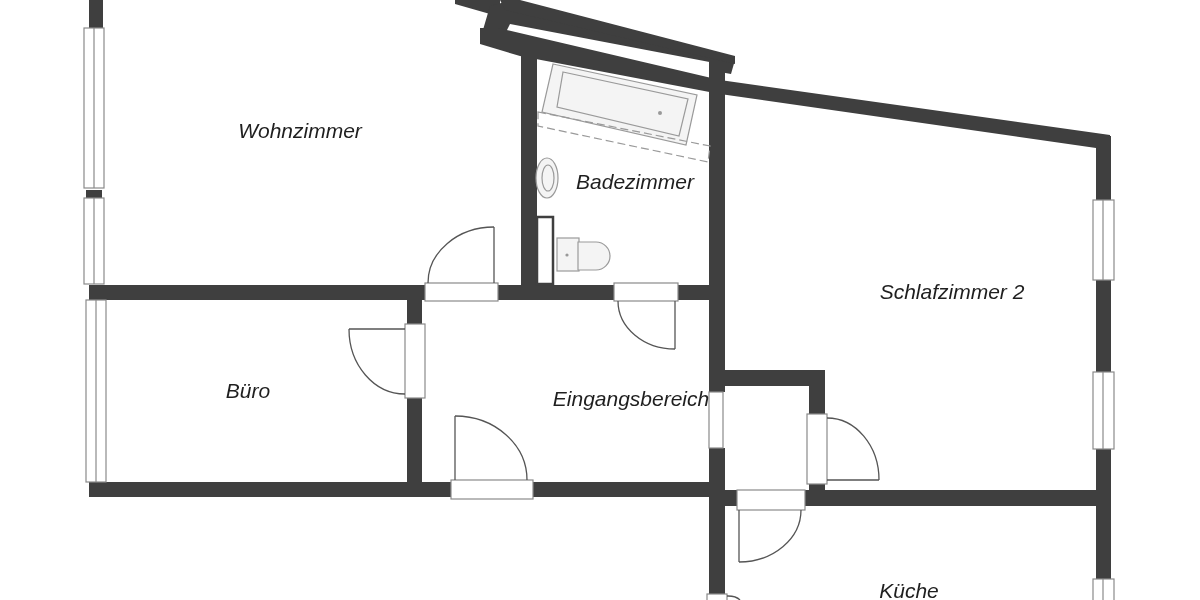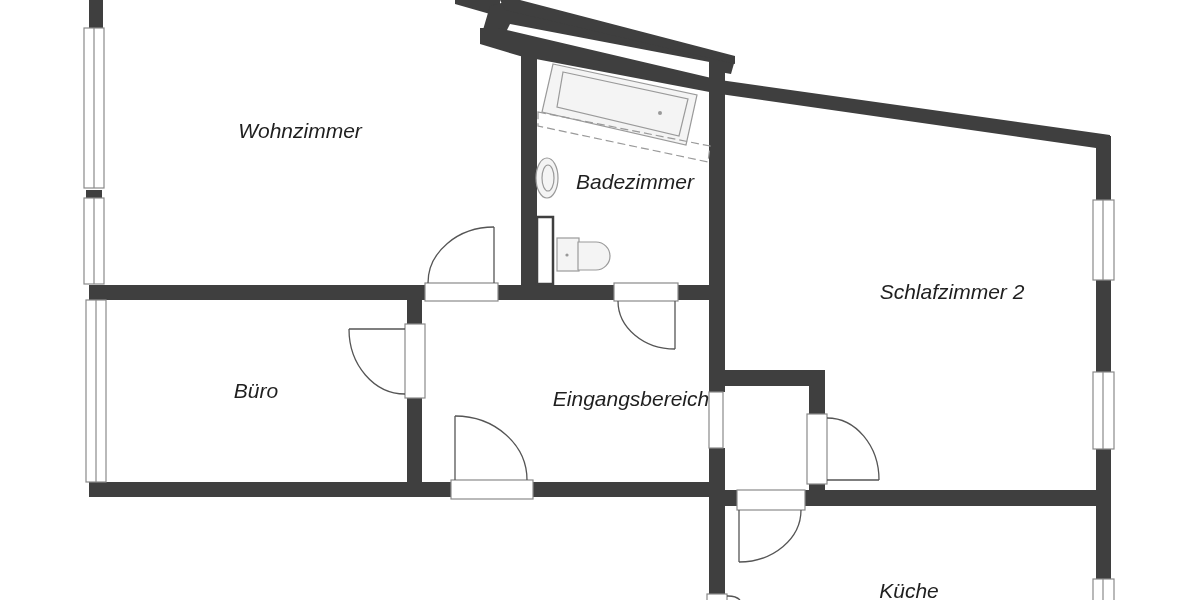--- a/index.html
+++ b/index.html
@@ -159,16 +159,16 @@
         <rect class="fixture" x="557" y="238" width="22" height="33" fill="#ffffff"></rect>
         <path class="fixture" d="M578,242 L596,242 A14,14 0 0 1 596,270 L578,270 Z"></path>
         <circle cx="567" cy="255" r="1.6" fill="#999"></circle>
       </g>
     </g>
   </svg>
 
   <div class="room-label" style="left:300px; top:131px;">Wohnzimmer</div>
   <div class="room-label" style="left:635px; top:182px;">Badezimmer</div>
   <div class="room-label" style="left:916px; top:292px;margin-left:36px;">Schlafzimmer 2</div>
-  <div class="room-label" style="left:256px; top:391px;">Büro</div>
+  <div class="room-label" style="left:248px; top:391px;">Büro</div>
   <div class="room-label" style="left:631px; top:399px;">Eingangsbereich</div>
   <div class="room-label" style="left:909px; top:591px;">Küche</div>
 </div>
 
 </body></html>

